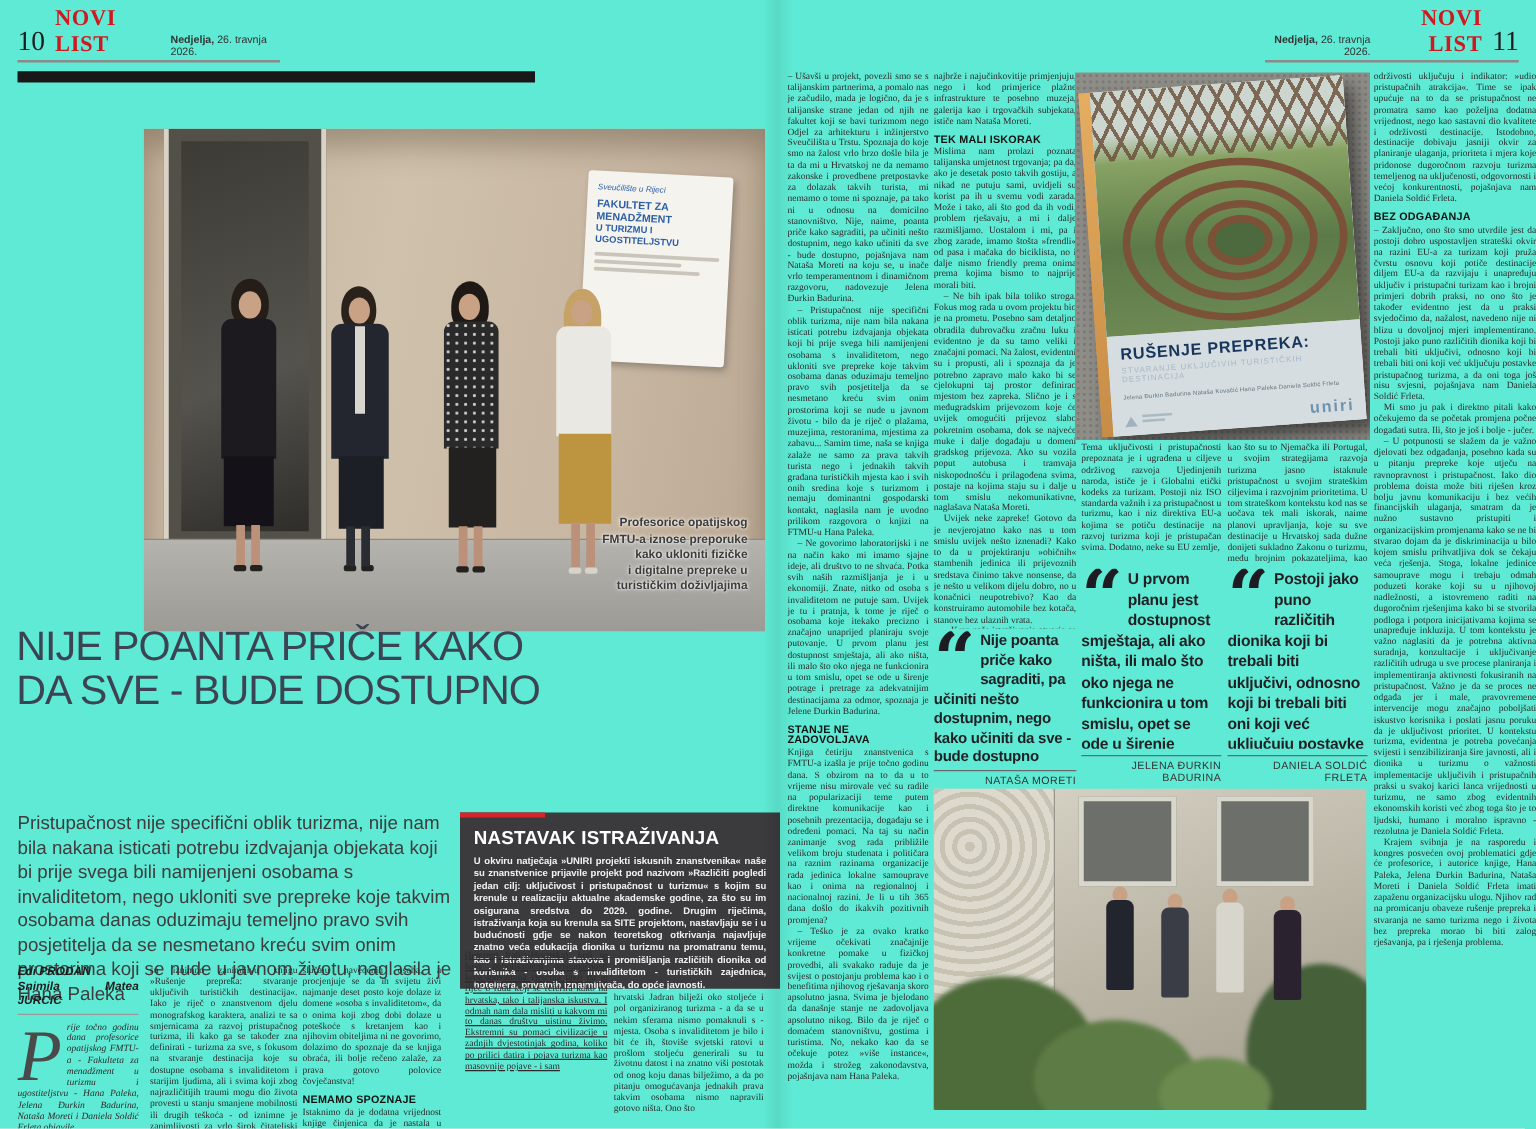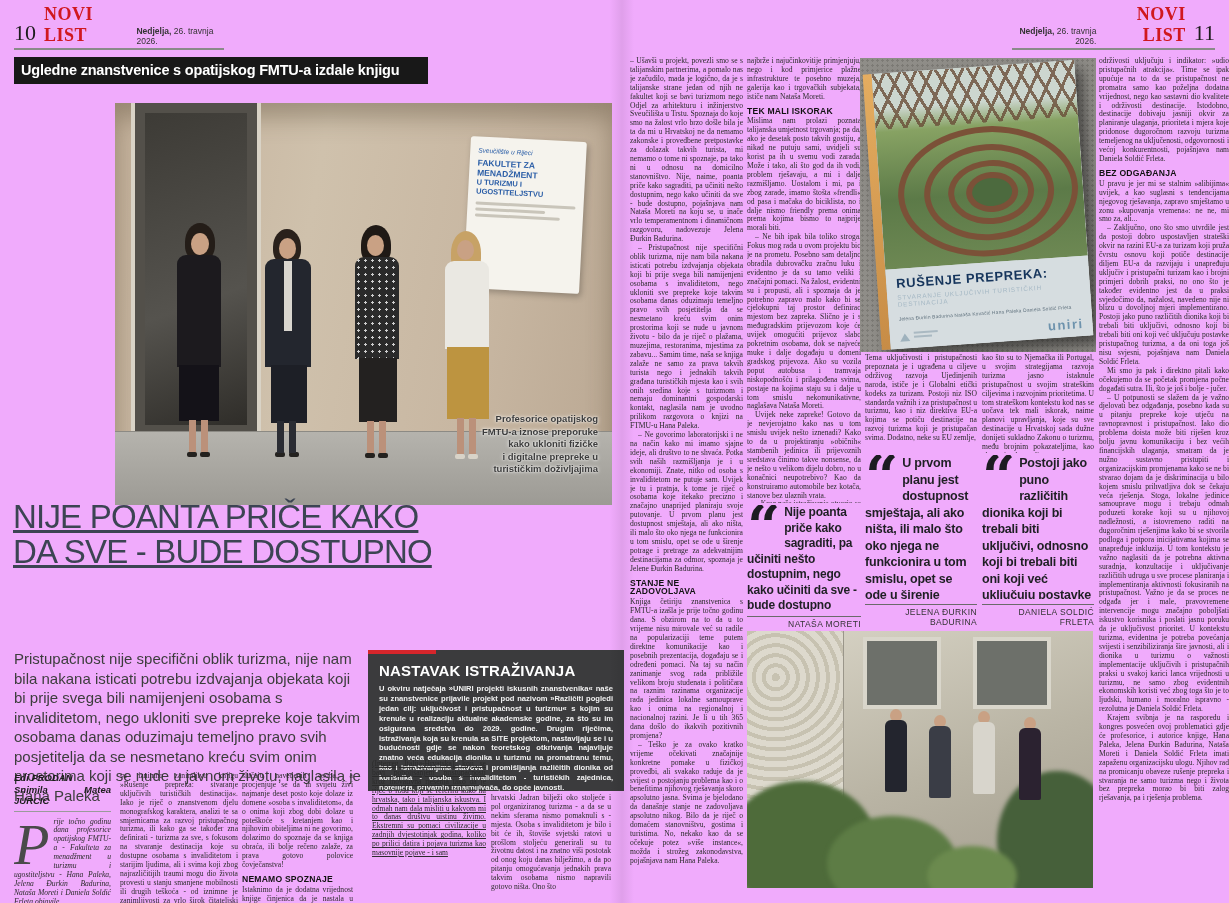--- a/index.html
+++ b/index.html
@@ -1,16 +1,16 @@
 <!DOCTYPE html>
 <html lang="hr"><head>
 <meta charset="utf-8">
 <style>
   html,body{margin:0;padding:0;background:#f2f2f0;}
-  .spread{position:relative;width:1229px;height:903px;background:#f0abfc;overflow:hidden;
+  .spread{position:relative;width:1229px;height:903px;background:#5eead4;overflow:hidden;
           font-family:"Liberation Serif",serif;color:#2e2e2e;}
   .abs{position:absolute;}
 
   
   .lheader{left:14px;top:18px;width:210px;height:30px;border-bottom:2px solid #8a8a8a;}
   .rheader{left:1012px;top:18px;width:203px;height:30px;border-bottom:2px solid #8a8a8a;text-align:right;}
   .pgnum{font-family:"Liberation Serif",serif;font-size:22px;color:#1c1c1c;vertical-align:bottom;}
   .mast{font-family:"Liberation Serif",serif;font-weight:bold;font-size:18px;color:#d0181f;letter-spacing:.5px;margin:0 4px;}
   .hdate{font-family:"Liberation Sans",sans-serif;font-size:8.5px;color:#333;}
   .hdate b{font-weight:bold;}
@@ -140,21 +140,20 @@
 
   <div class="abs rheader">
     <div class="hrow">
       <span class="hdate"><b>Nedjelja,</b><span> 26. travnja 2026.</span></span>
       <span class="mast">NOVI LIST</span>
       <span class="pgnum">11</span>
     </div>
   </div>
 
   <div class="abs kicker">
-    <div>Ugledne znanstvenice s opatijskog FMTU-a izdale knjigu</div>
   </div>
 
   <div class="abs photo1">
     <div class="door">
         <div class="pane"></div>
       </div>
     <div class="sign">
       <div class="s1">Sveučilište u Rijeci</div>
       <div class="s2">FAKULTET ZA MENADŽMENT</div>
       <div class="s3">U TURIZMU I UGOSTITELJSTVU</div>
@@ -208,21 +207,21 @@
       <div class="shoe" style="left:340px;top:351px;background:#d8d3c8;"></div>
         <div class="shoe" style="left:353px;top:351px;background:#d8d3c8;"></div>
     </div>
     <div class="caption1">Profesorice opatijskog
 FMTU-a iznose preporuke
 kako ukloniti fizičke
 i digitalne prepreke u
 turističkim doživljajima</div>
   </div>
 
-  <h1 class="abs headline" style="margin:0;text-decoration:underline;">
+  <h1 class="abs headline" style="margin:0;">
     <div>NIJE POANTA PRIČE KAKO</div>
     <div>DA SVE - BUDE DOSTUPNO</div>
   </h1>
 
   <p class="abs lead" style="margin:0;">Pristupačnost nije specifični oblik turizma, nije nam bila nakana isticati potrebu izdvajanja objekata koji bi prije svega bili namijenjeni osobama s invaliditetom, nego ukloniti sve prepreke koje takvim osobama danas oduzimaju temeljno pravo svih posjetitelja da se nesmetano kreću svim onim prostorima koji se nude u javnom životu, naglasila je Hana Paleka</p>
 
   <div class="abs bylinebox col c1">
     <div class="byl">Edi PRODAN</div>
     <div class="byl">Snimila Matea JURCIC</div>
     <div class="bylrule"></div>
@@ -315,21 +314,20 @@
   </div>
 
   <div class="abs pq q3">
     <div class="pqtext"><span class="pqglyph">“</span><span>Postoji jako puno različitih dionika koji bi trebali biti uključivi, odnosno koji bi trebali biti oni koji već uključuju postavke pristupačnog turizma, a da oni toga još nisu svjesni</span></div>
     <div class="pqname">DANIELA SOLDIĆ FRLETA</div>
   </div>
 
   <div class="abs col colE">
       <p>održivosti uključuju i indikator: »udio pristupačnih atrakcija«. Time se ipak upućuje na to da se pristupačnost ne promatra samo kao poželjna dodatna vrijednost, nego kao sastavni dio kvalitete i održivosti destinacije. Istodobno, destinacije dobivaju jasniji okvir za planiranje ulaganja, prioriteta i mjera koje pridonose dugoročnom razvoju turizma temeljenog na uključenosti, odgovornosti i većoj konkurentnosti, pojašnjava nam Daniela Soldić Frleta.</p>
       <div class="colhead">BEZ ODGAĐANJA</div>
-      <p>U pravu je jer mi se stalnim »alibijima« uvijek, a kao suglasni s tendencijama njegovog rješavanja, zapravo smještamo u zonu »kupovanja vremena«: ne ne, mi smo za, ali...</p>
       <p>– Zaključno, ono što smo utvrdile jest da postoji dobro uspostavljen strateški okvir na razini EU-a za turizam koji pruža čvrstu osnovu koji potiče destinacije diljem EU-a da razvijaju i unapređuju uključiv i pristupačni turizam kao i brojni primjeri dobrih praksi, no ono što je također evidentno jest da u praksi svjedočimo da, nažalost, navedeno nije ni blizu u dovoljnoj mjeri implementirano. Postoji jako puno različitih dionika koji bi trebali biti uključivi, odnosno koji bi trebali biti oni koji već uključuju postavke pristupačnog turizma, a da oni toga još nisu svjesni, pojašnjava nam Daniela Soldić Frleta.</p>
       <p>Mi smo ju pak i direktno pitali kako očekujemo da se početak promjena počne događati sutra. Ili, što je još i bolje - jučer.</p>
       <p>– U potpunosti se slažem da je važno djelovati bez odgađanja, posebno kada su u pitanju prepreke koje utječu na ravnopravnost i pristupačnost. Iako dio problema doista može biti riješen kroz bolju javnu komunikaciju i bez većih financijskih ulaganja, smatram da je nužno sustavno pristupiti i organizacijskim promjenama kako se ne bi stvarao dojam da je diskriminacija u bilo kojem smislu prihvatljiva dok se čekaju veća rješenja. Stoga, lokalne jedinice samouprave mogu i trebaju odmah poduzeti korake koji su u njihovoj nadležnosti, a istovremeno raditi na dugoročnim rješenjima kako bi se stvorila podloga i potpora inicijativama kojima se unapređuje inkluzija. U tom kontekstu je važno naglasiti da je potrebna aktivna suradnja, konzultacije i uključivanje različitih udruga u sve procese planiranja i implementiranja aktivnosti fokusiranih na pristupačnost. Važno je da se proces ne odgađa jer i male, pravovremene intervencije mogu značajno poboljšati iskustvo korisnika i poslati jasnu poruku da je uključivost prioritet. U kontekstu turizma, evidentna je potreba povećanja svijesti i senzibiliziranja šire javnosti, ali i dionika u turizmu o važnosti implementacije uključivih i pristupačnih praksi u svakoj karici lanca vrijednosti u turizmu, ne samo zbog evidentnih ekonomskih koristi već zbog toga što je to ljudski, humano i moralno ispravno - rezolutna je Daniela Soldić Frleta.</p>
       <p>Krajem svibnja je na rasporedu i kongres posvećen ovoj problematici gdje će profesorice, i autorice knjige, Hana Paleka, Jelena Đurkin Badurina, Nataša Moreti i Daniela Soldić Frleta imati zapaženu organizacijsku ulogu. Njihov rad na promicanju obaveze rušenje prepreka i stvaranja ne samo turizma nego i života bez prepreka morao bi biti zalog rješavanja, pa i rješenja problema.</p>
     </div>
 
   <div class="abs photo2">
     <div class="panel"></div>
     <div class="win" style="left:116px;"></div>
     <div class="win" style="left:226px;"></div>

